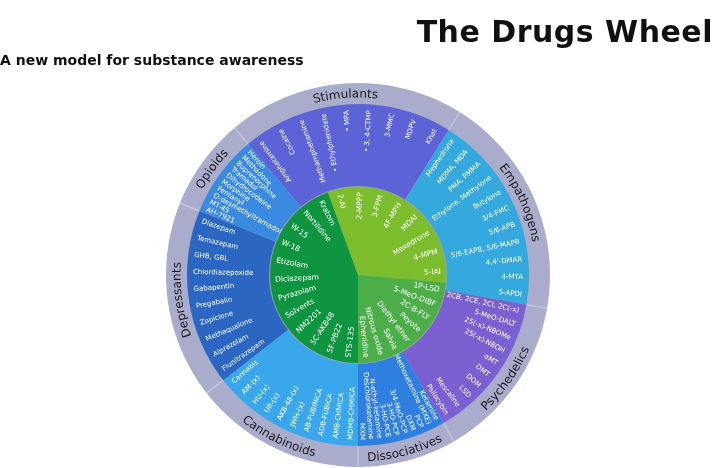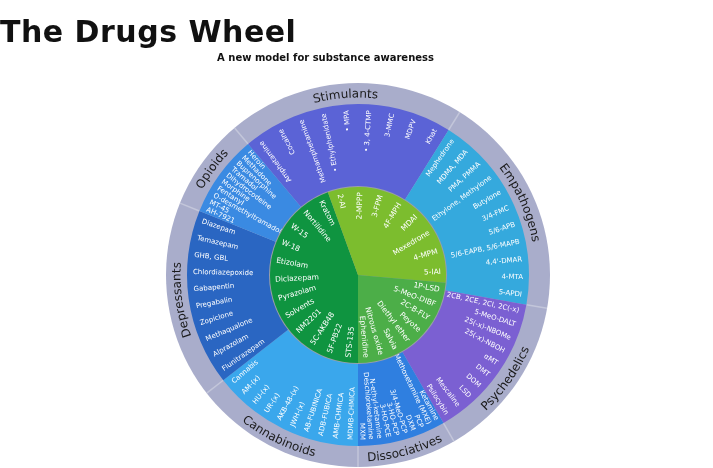--- a/index.html
+++ b/index.html
@@ -1,18 +1,18 @@
 <!DOCTYPE html>
 <html><head>
 <meta charset="utf-8">
 <style>
   html, body { margin:0; padding:0; background:#ffffff; }
   body { width:713px; height:468px; position:relative; overflow:hidden; font-family:"DejaVu Sans", sans-serif; }
-  .title { position:absolute; left:0; width:713px; top:14px; text-align:left; font-size:30px; font-weight:bold; color:#111; letter-spacing:0.5px; }
-  .subtitle { position:absolute; left:0; width:651px; top:52px; text-align:center; font-size:10px; font-weight:bold; color:#111; }
+  .title { position:absolute; left:0; width:713px; top:14px; text-align:right; font-size:30px; font-weight:bold; color:#111; letter-spacing:0.5px; }
+  .subtitle { position:absolute; left:0; width:651px; top:52px; font-size:14px; font-weight:bold; color:#111; }
   svg { position:absolute; left:0; top:0; }
   .item { font-size:7px; fill:#ffffff; font-family:"DejaVu Sans", sans-serif; }
   .core { font-size:7.5px; fill:#ffffff; font-family:"DejaVu Sans", sans-serif; }
   .cat { font-size:12px; fill:#1a1a1a; font-family:"DejaVu Sans", sans-serif; }
 </style>
 </head>
 <body>
 
 <div class="title">The Drugs Wheel</div>
 <div class="subtitle">A new model for substance awareness</div>

